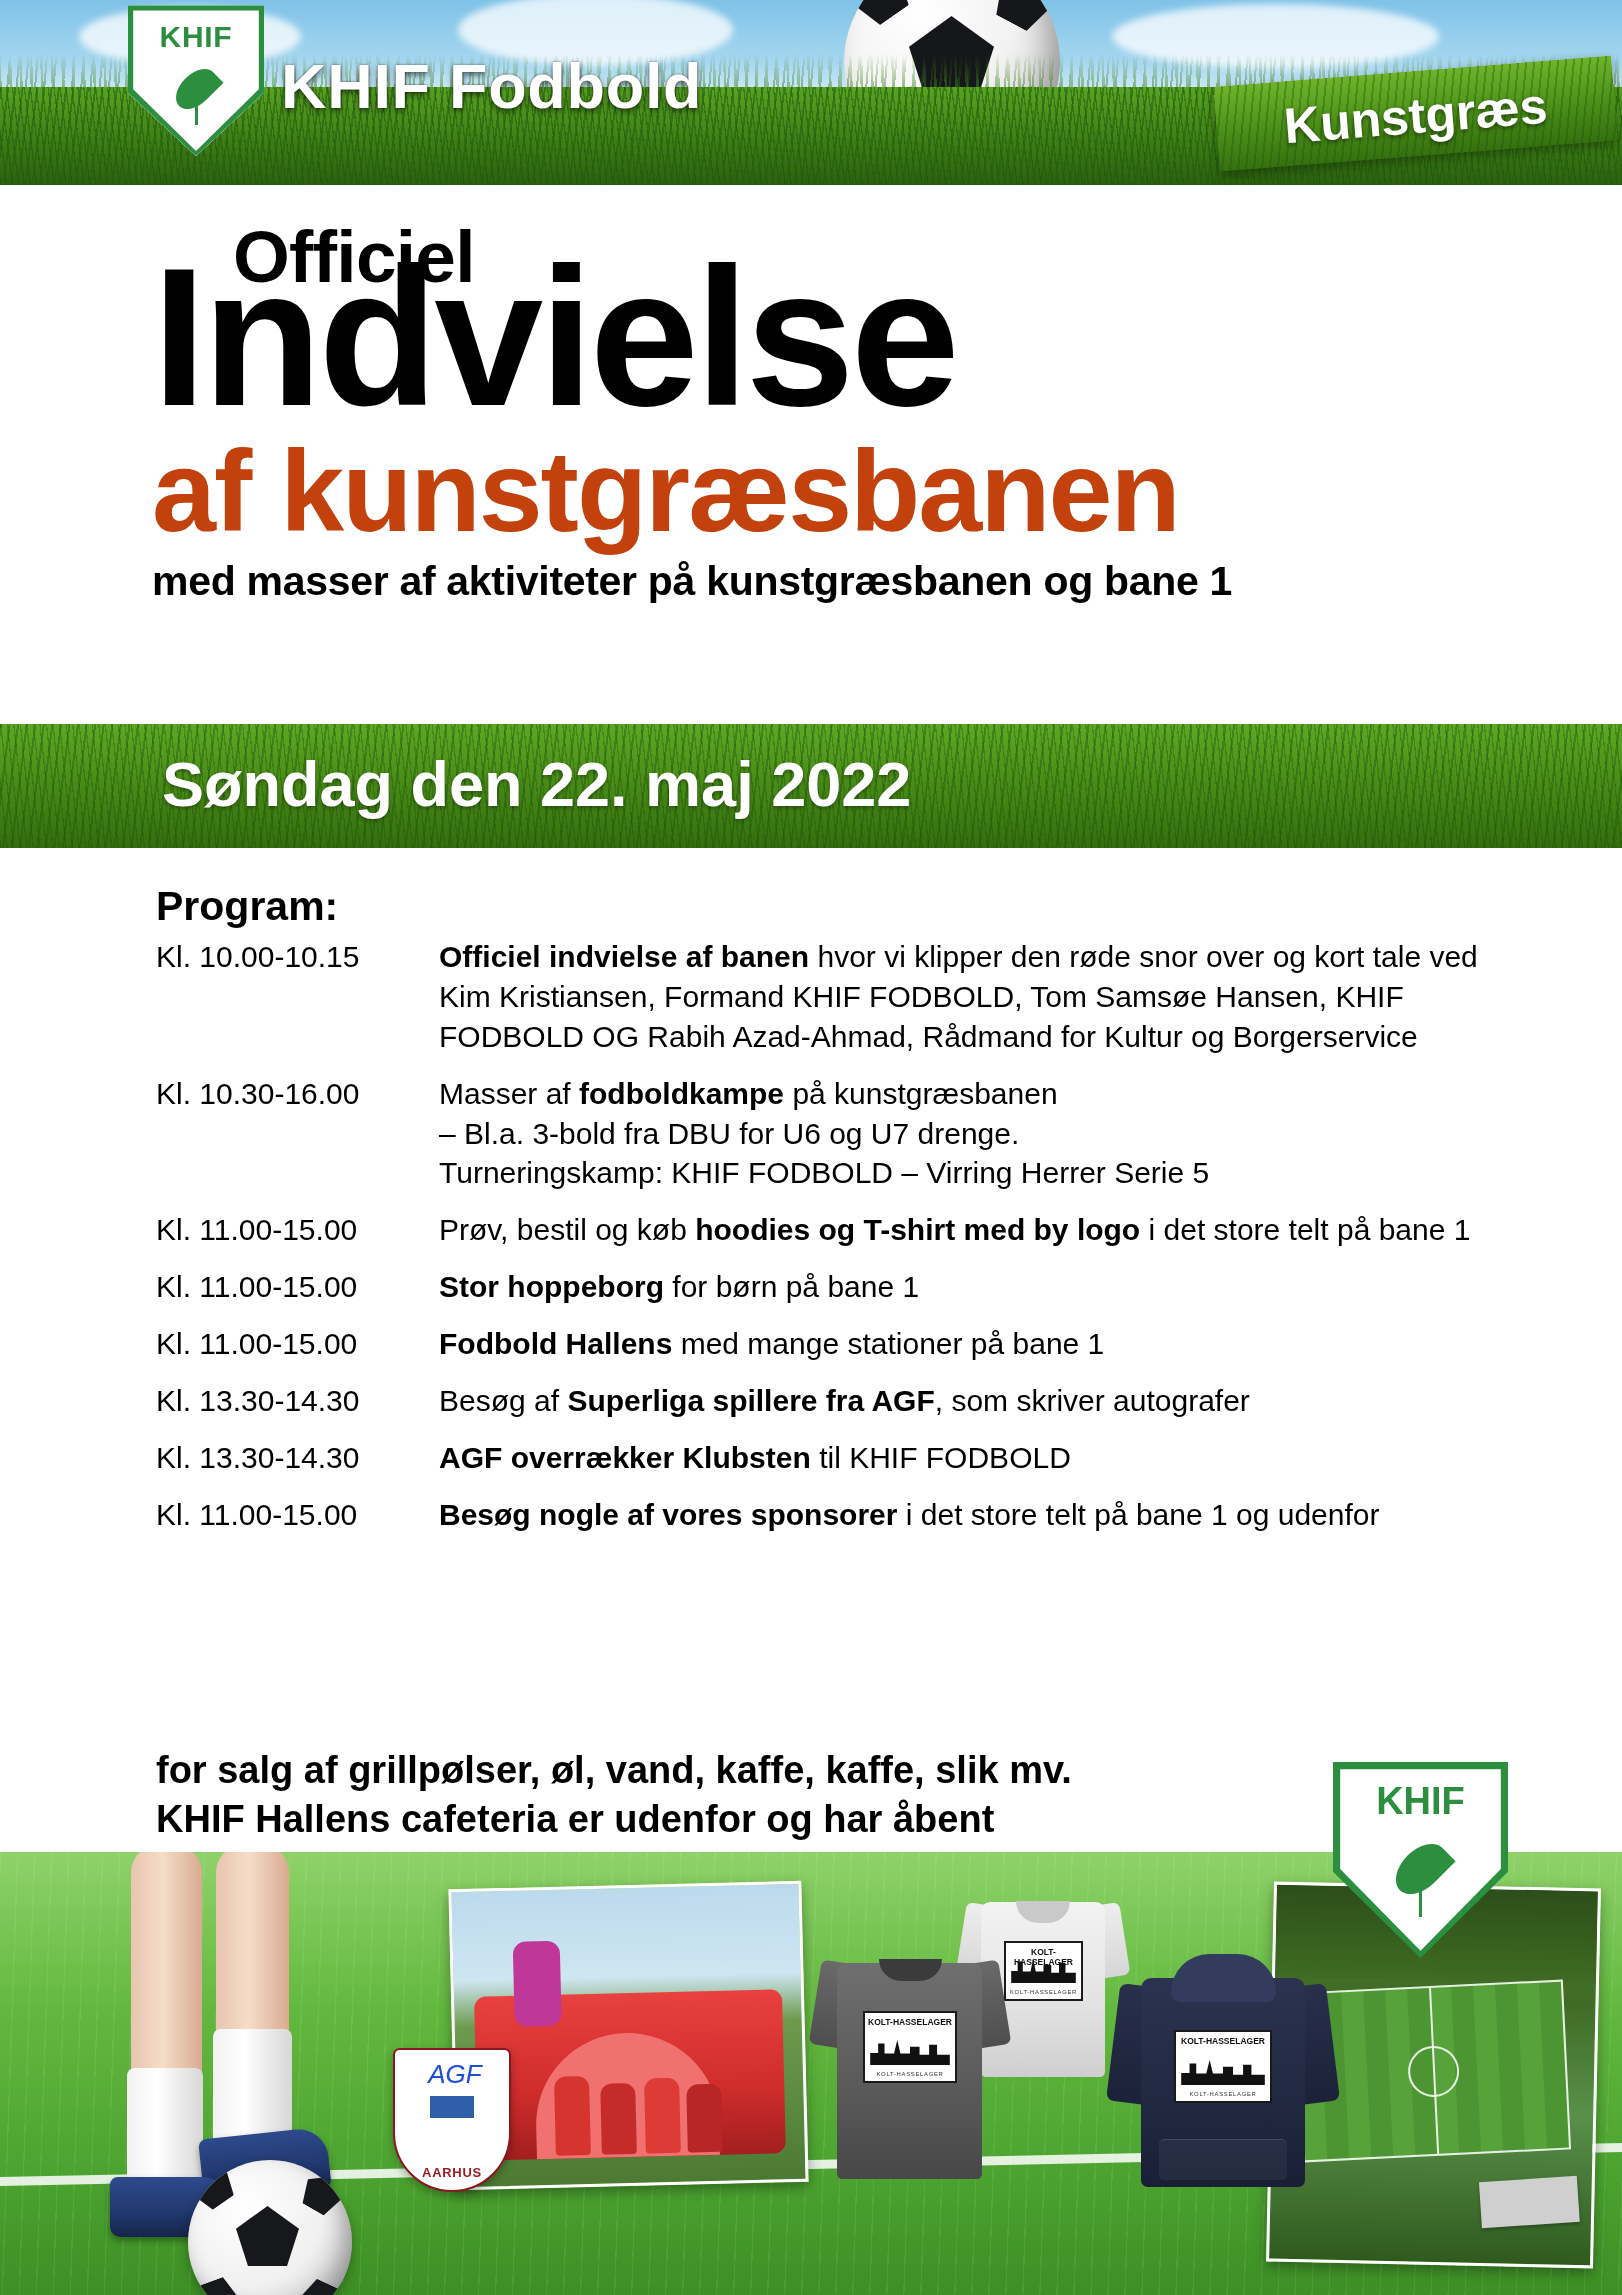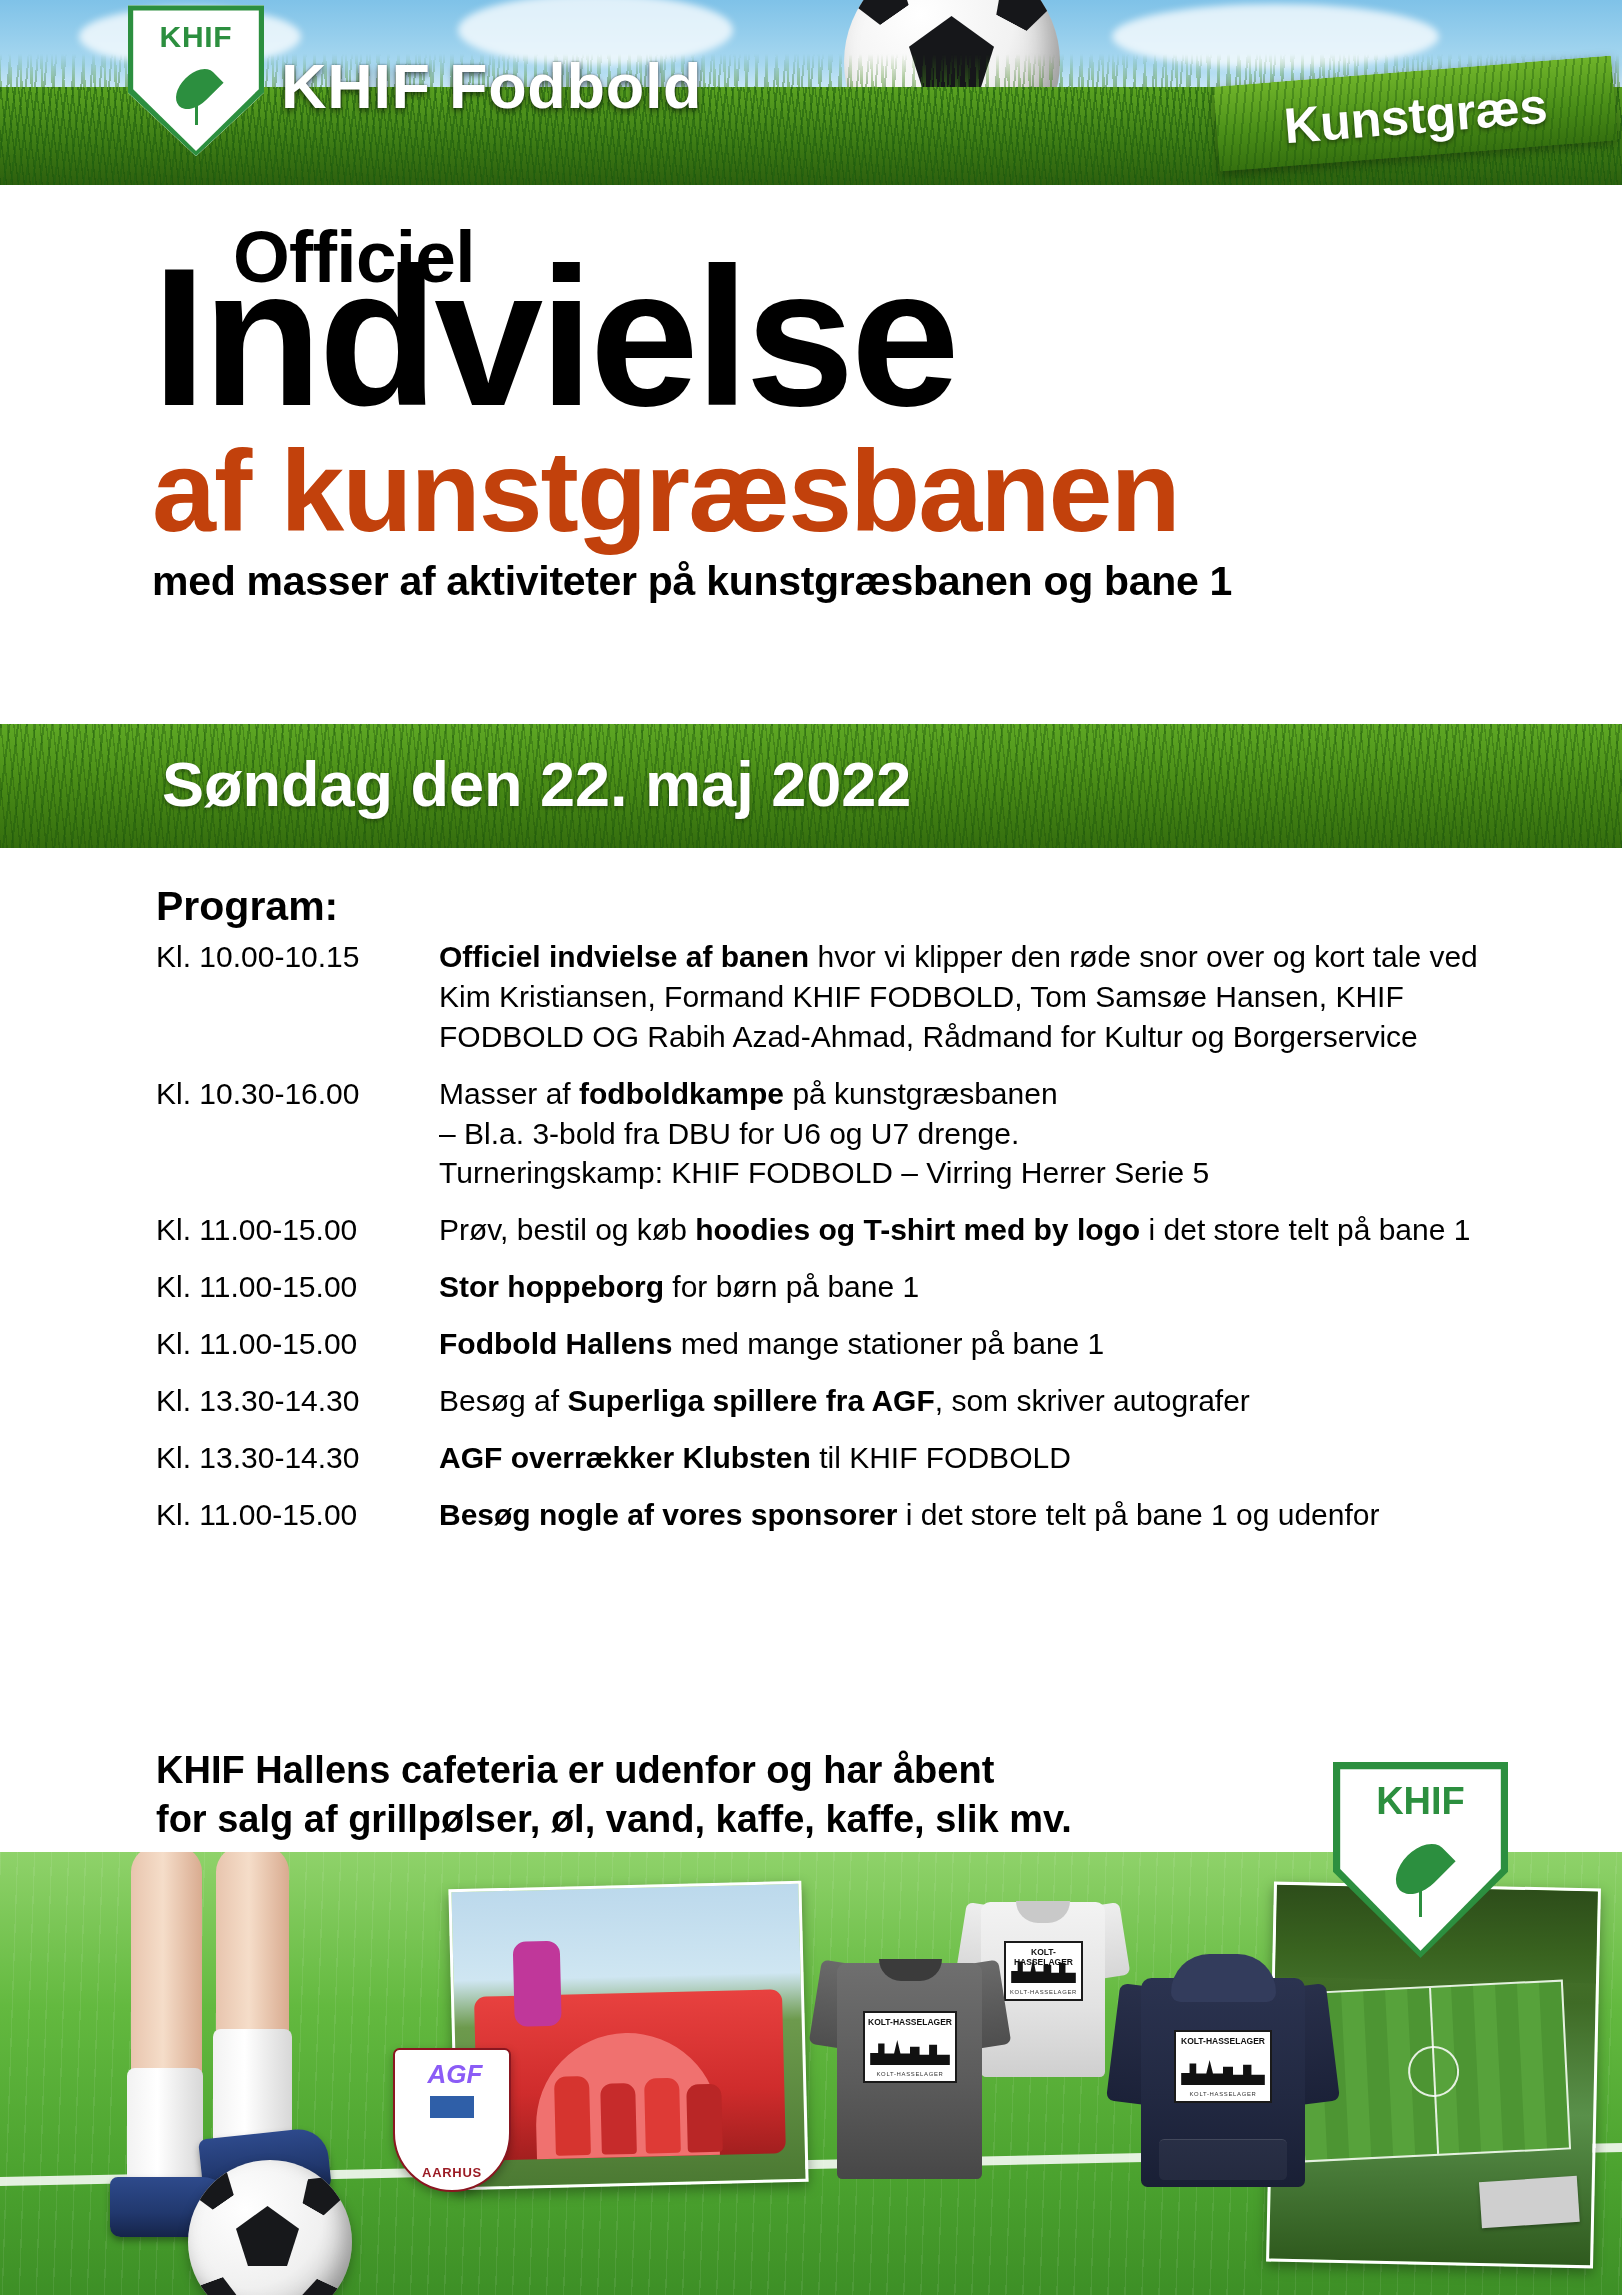--- a/index.html
+++ b/index.html
@@ -384,22 +384,22 @@
     border-radius: 6.5px 6.5px 59px 59px;
     box-shadow: 0 3.9px 9.2px rgba(0,0,0,0.3);
     overflow: hidden;
     z-index: 9;
   }
   .agf-crest .agf-text {
     position: absolute;
     left: 6px; right: 0; top: 9.2px;
     text-align: center;
     font-size: 26px;
-    font-weight: 700;
-    color: #8b5cf6;
+    font-weight: 400;
+    color: #1d4ed8;
     font-style: italic;
   }
   .agf-crest .tower {
     position: absolute;
     left: 50%; top: 46px;
     margin-left: -22px;
     width: 44px; height: 55px;
     background: linear-gradient(to bottom, #2f5fa8 0%, #2f5fa8 40%, #ffffff 40%, #ffffff 100%);
   }
   .agf-crest .ribbon {
@@ -707,22 +707,22 @@
         <div class="ptime">Kl. 13.30-14.30</div>
         <div class="ptext"><b>AGF overrækker Klubsten </b><span>til KHIF FODBOLD</span></div>
       </div>
       <div class="prow">
         <div class="ptime">Kl. 11.00-15.00</div>
         <div class="ptext"><b>Besøg nogle af vores sponsorer </b><span>i det store telt på bane 1 og udenfor</span></div>
       </div>
     </div>
 
   <div class="cafeteria">
+    <div>for salg af grillpølser, øl, vand, kaffe, kaffe, slik mv.</div>
     <div>KHIF Hallens cafeteria er udenfor og har åbent</div>
-    <div>for salg af grillpølser, øl, vand, kaffe, kaffe, slik mv.</div>
   </div>
 
   <div class="khif-big">
     <div class="outline"></div>
     <div class="face"></div>
     <div class="word">KHIF</div>
     <div class="leaf"></div>
     <div class="stem"></div>
   </div>
 

